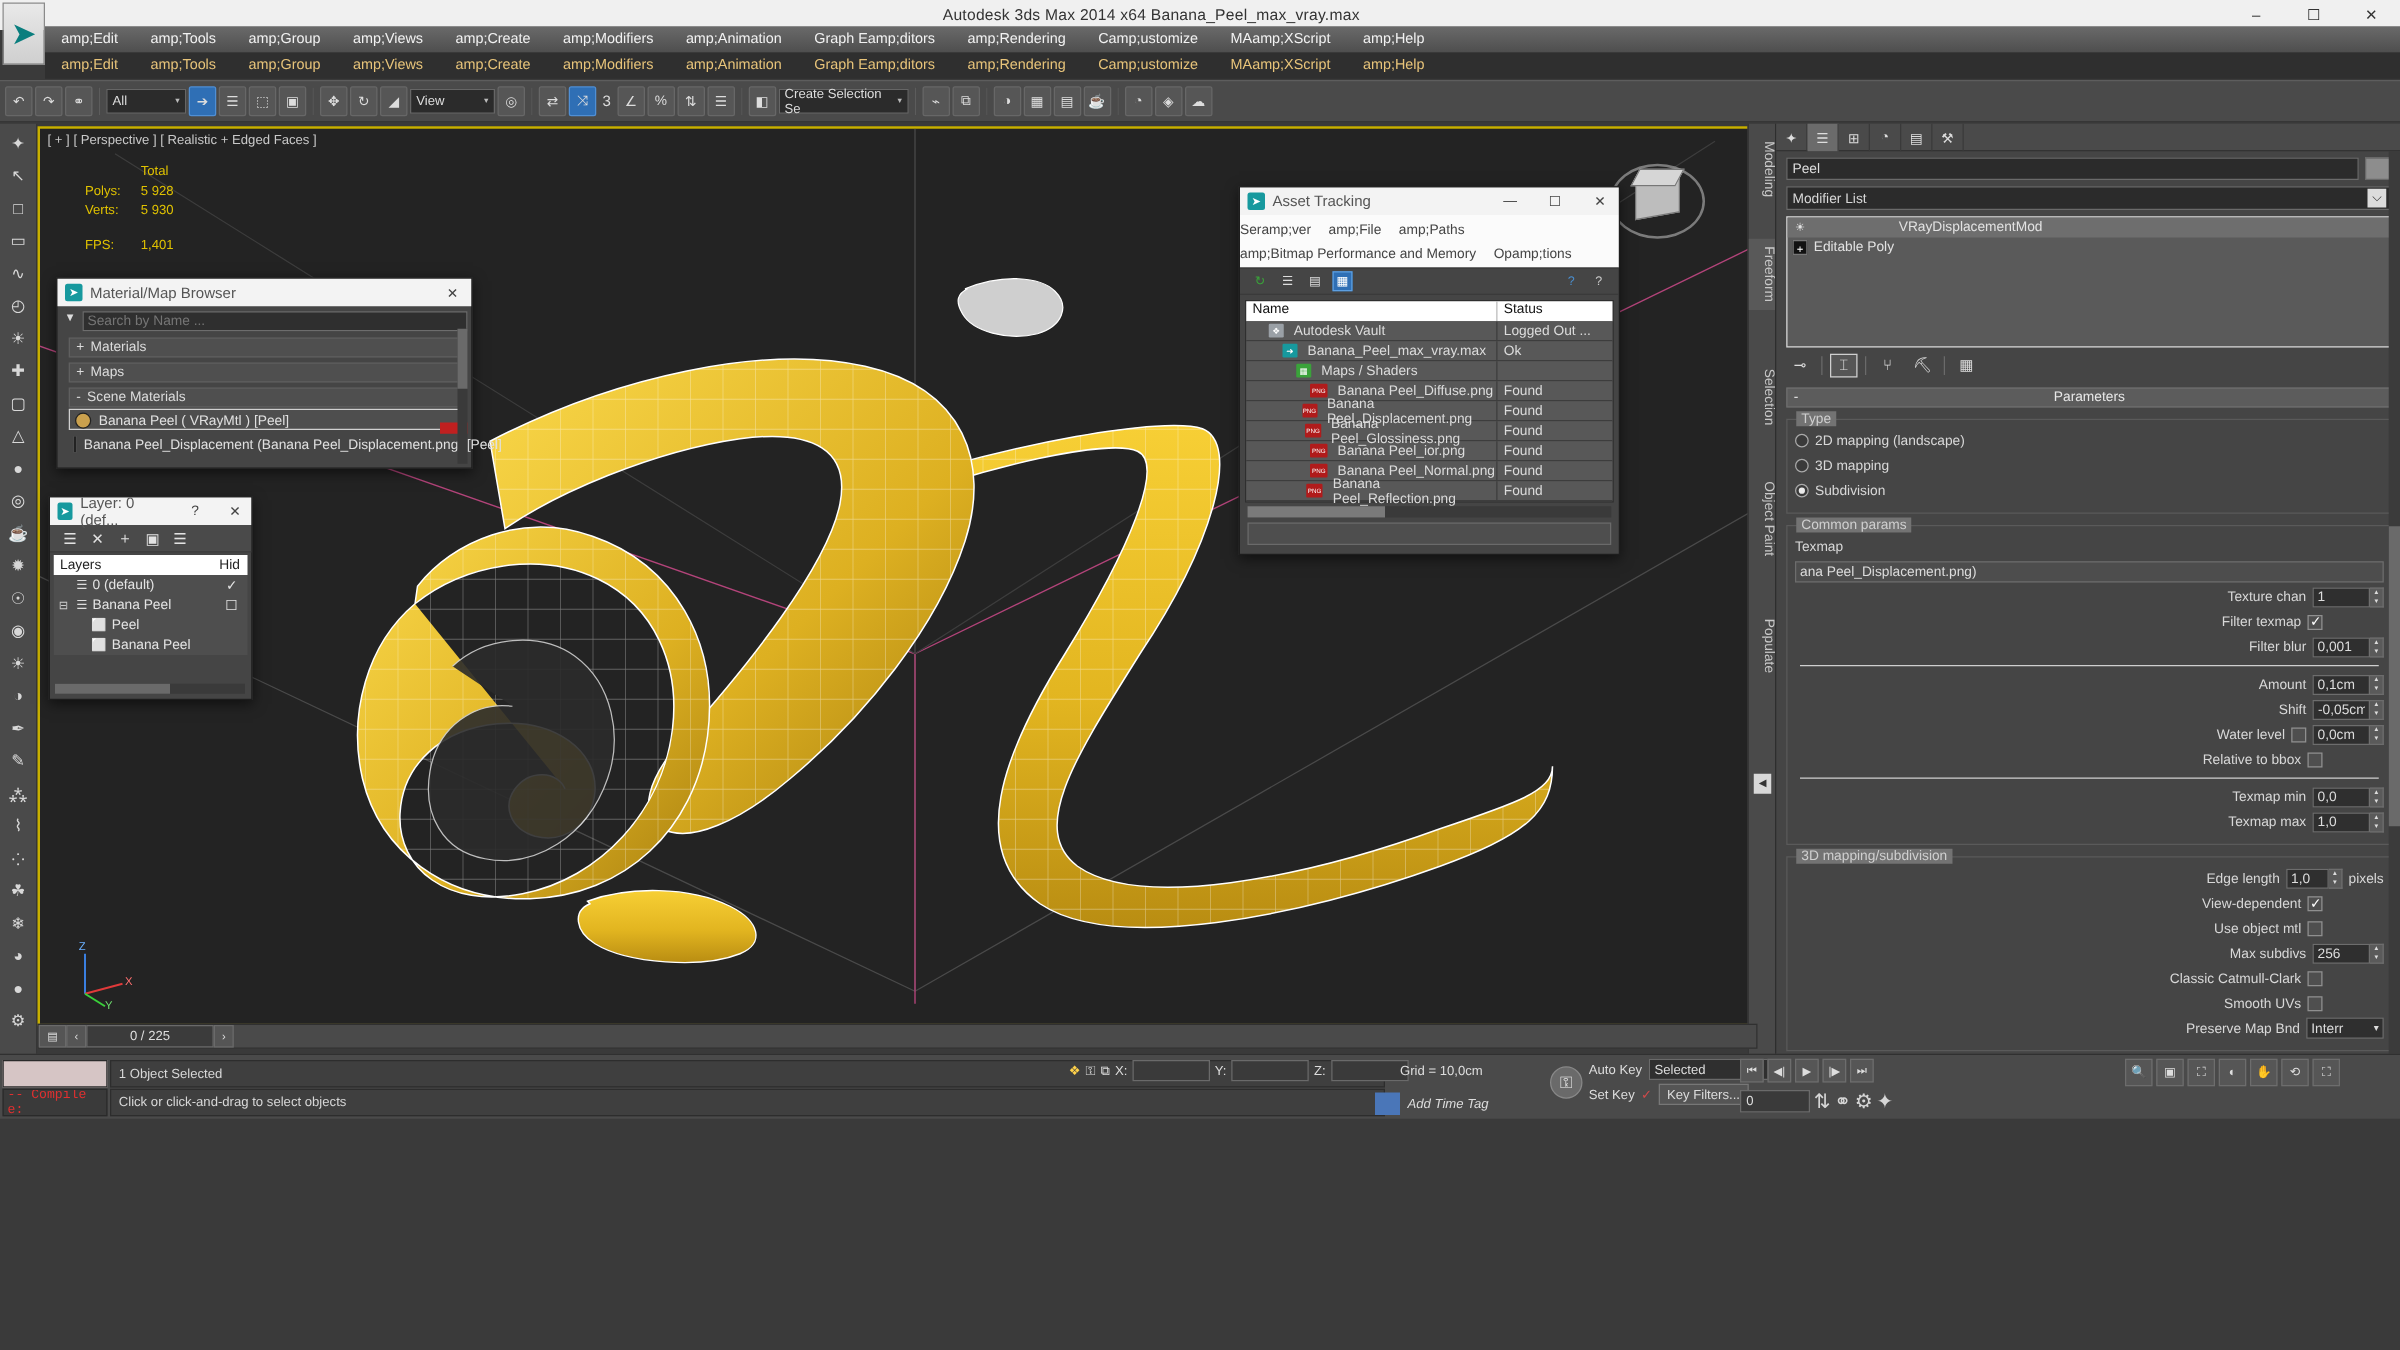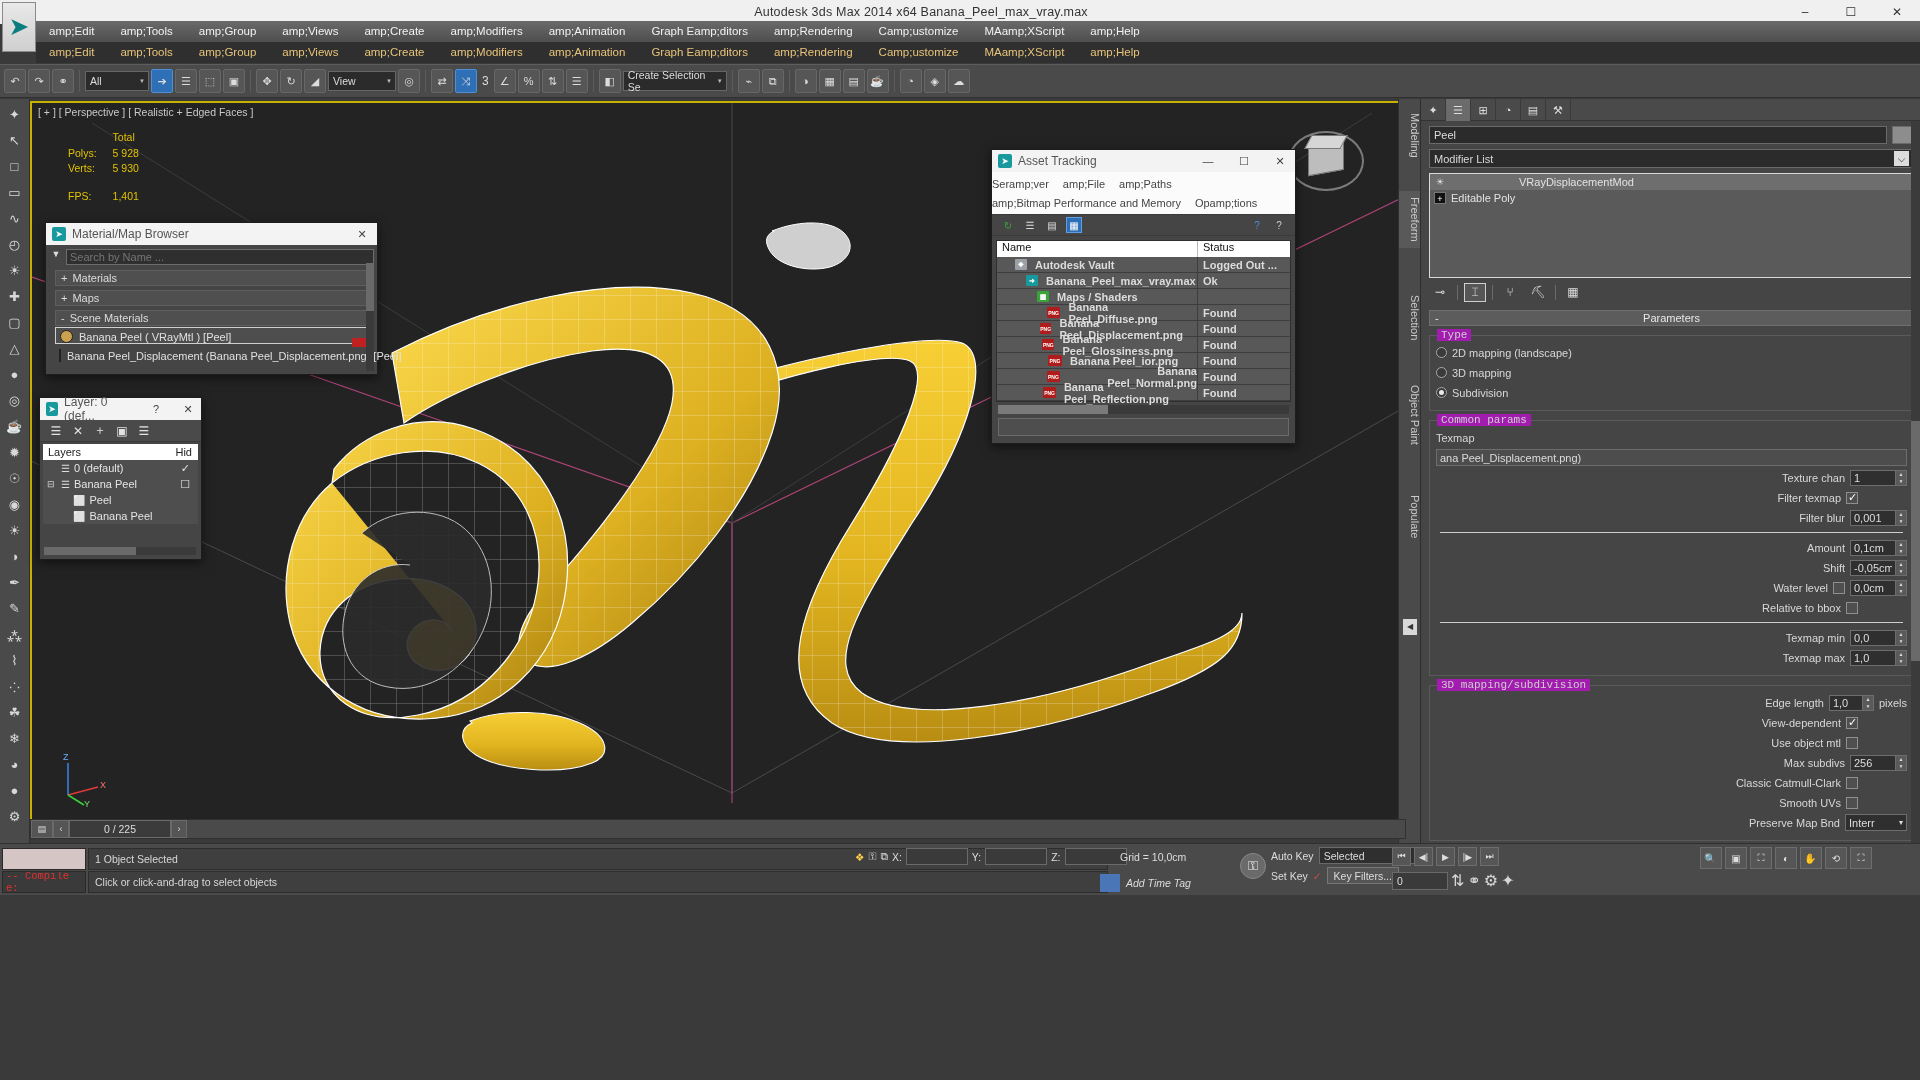--- a/index.html
+++ b/index.html
@@ -89,22 +89,22 @@
      justify-content:center; }
   .cp-stackbtns .sb.on { border:1px solid #cfcfcf; background:#565656;}
 
   .rollout { margin:8px 6px 0 8px; }
   .rollhdr { height:16px; background:#5c5c5c; border:1px solid #6e6e6e; color:#e8e8e8;
      font-size:11px; display:flex; align-items:center; justify-content:center;
      position:relative; }
   .rollhdr .sign { position:absolute; left:5px; }
   .group { border:1px solid #5a5a5a; margin-top:9px; padding:8px 6px 6px 6px;
      position:relative; }
-  .group > .glabel { position:absolute; top:-7px; left:7px; background:#a21caf;
-     padding:0 4px; font-size:11px; color:#cfcfcf;font-family:Liberation Mono, monospace; }
+  .group > .glabel { position:absolute; top:-7px; left:7px; background:#737373;
+     padding:0 4px; font-size:11px; color:#cfcfcf; }
   .prow { display:flex; align-items:center; justify-content:flex-end; gap:5px;
      height:17px; margin-bottom:3px; font-size:11px; color:#d8d8d8; }
   .prow.left { justify-content:flex-start; }
   .radio { width:11px; height:11px; border-radius:50%; border:1px solid #aaa;
      background:#3a3a3a; display:inline-block; position:relative; }
   .radio.on:after { content:""; position:absolute; left:2px; top:2px; width:5px; height:5px;
      border-radius:50%; background:#eaeaea; }
   .cbx { width:12px; height:12px; border:1px solid #8f8f8f; background:#4f4f4f;
      display:inline-block; position:relative; }
   .cbx.on:after { content:"\2713"; position:absolute; left:1px; top:-2px; font-size:11px;
@@ -179,21 +179,21 @@
   .at-tools { height:22px; display:flex; align-items:center; gap:6px; padding:0 8px;
      border-top:1px solid #3a3a3a; border-bottom:1px solid #3a3a3a; }
   .at-tools .ti { width:16px; height:16px; display:flex; align-items:center;
      justify-content:center; font-size:10px; }
   .at-tools .ti.sel { background:#2f6fb5; border:1px solid #5d9fe0; }
   .at-grid { margin:4px 4px 0 4px; border:1px solid #2f2f2f; }
   .at-hrow { height:16px; background:#fff; color:#111; font-size:11px; display:flex; }
   .at-hrow .cname { flex:1; padding-left:5px; border-right:1px solid #bbb; }
   .at-hrow .cstat { width:92px; padding-left:5px; }
   .at-row { height:16px; display:flex; font-size:11px; color:#dcdcdc;
-     border-bottom:1px solid #3d3d3d; background:#585858;font-weight:bold; }
+     border-bottom:1px solid #3d3d3d; background:#585858; }
   .at-row .n { flex:1; display:flex; align-items:center; gap:4px;
      border-right:1px solid #3d3d3d; }
   .at-row .s { width:92px; padding-left:5px; display:flex; align-items:center; }
   .at-ico { width:12px; height:11px; font-size:7px; display:flex; align-items:center;
      justify-content:center; color:#fff; border-radius:1px; }
   .at-hscroll { margin:3px 6px 0 6px; height:9px; background:#3a3a3a; }
   .at-hscroll .th { width:110px; height:9px; background:#7a7a7a; }
   .at-status { margin:4px 6px 0 6px; height:18px; background:#4e4e4e; border:1px solid #6a6a6a; }
 
   

